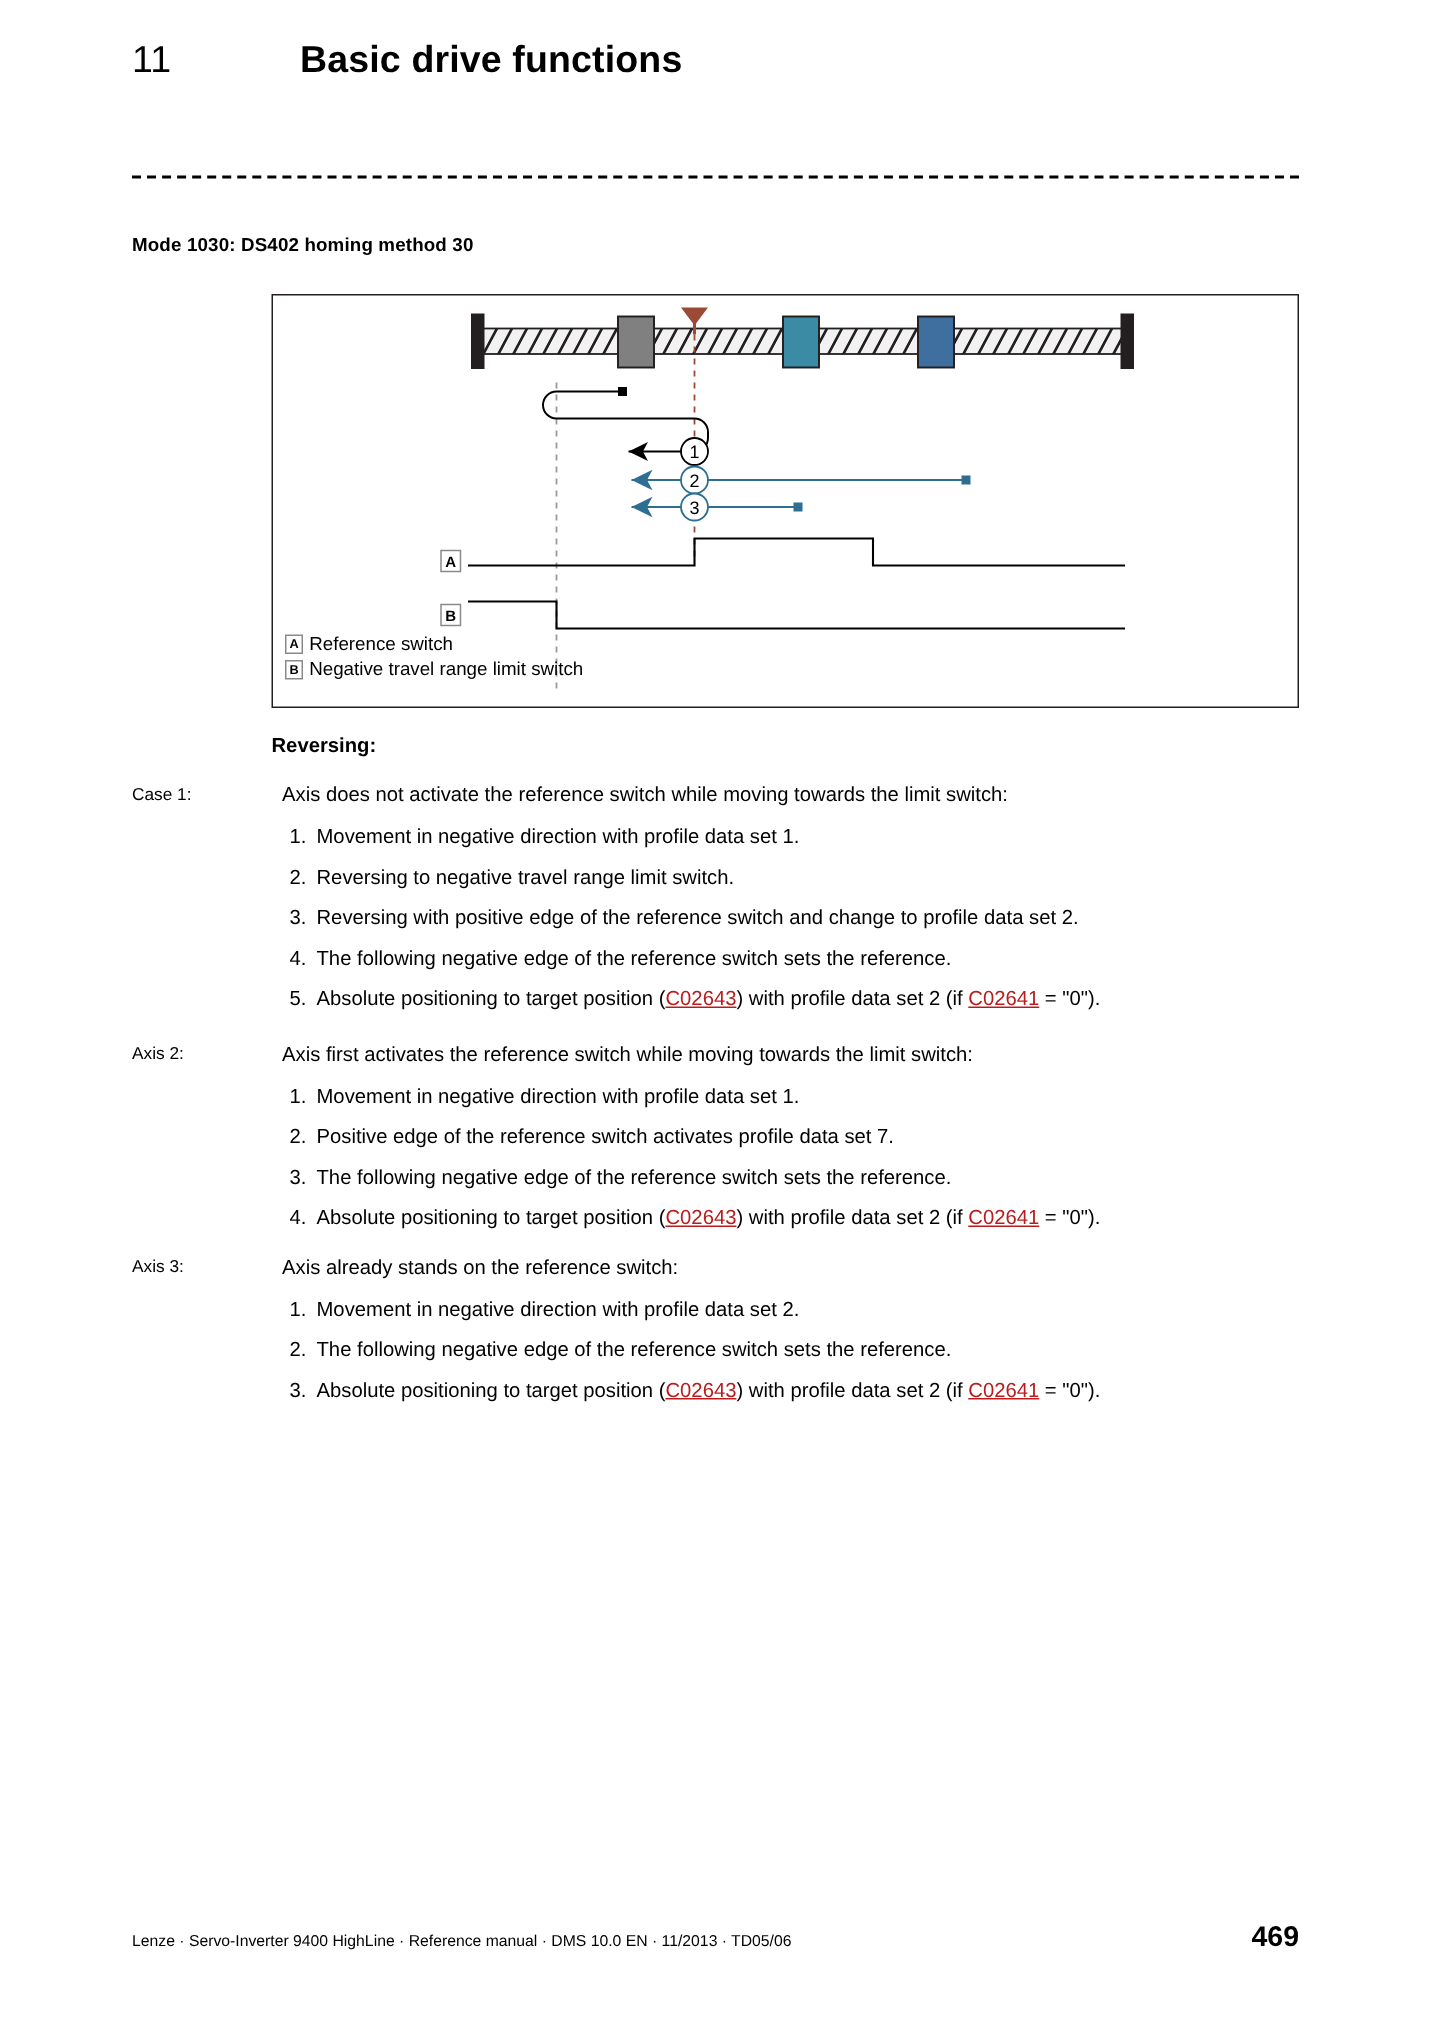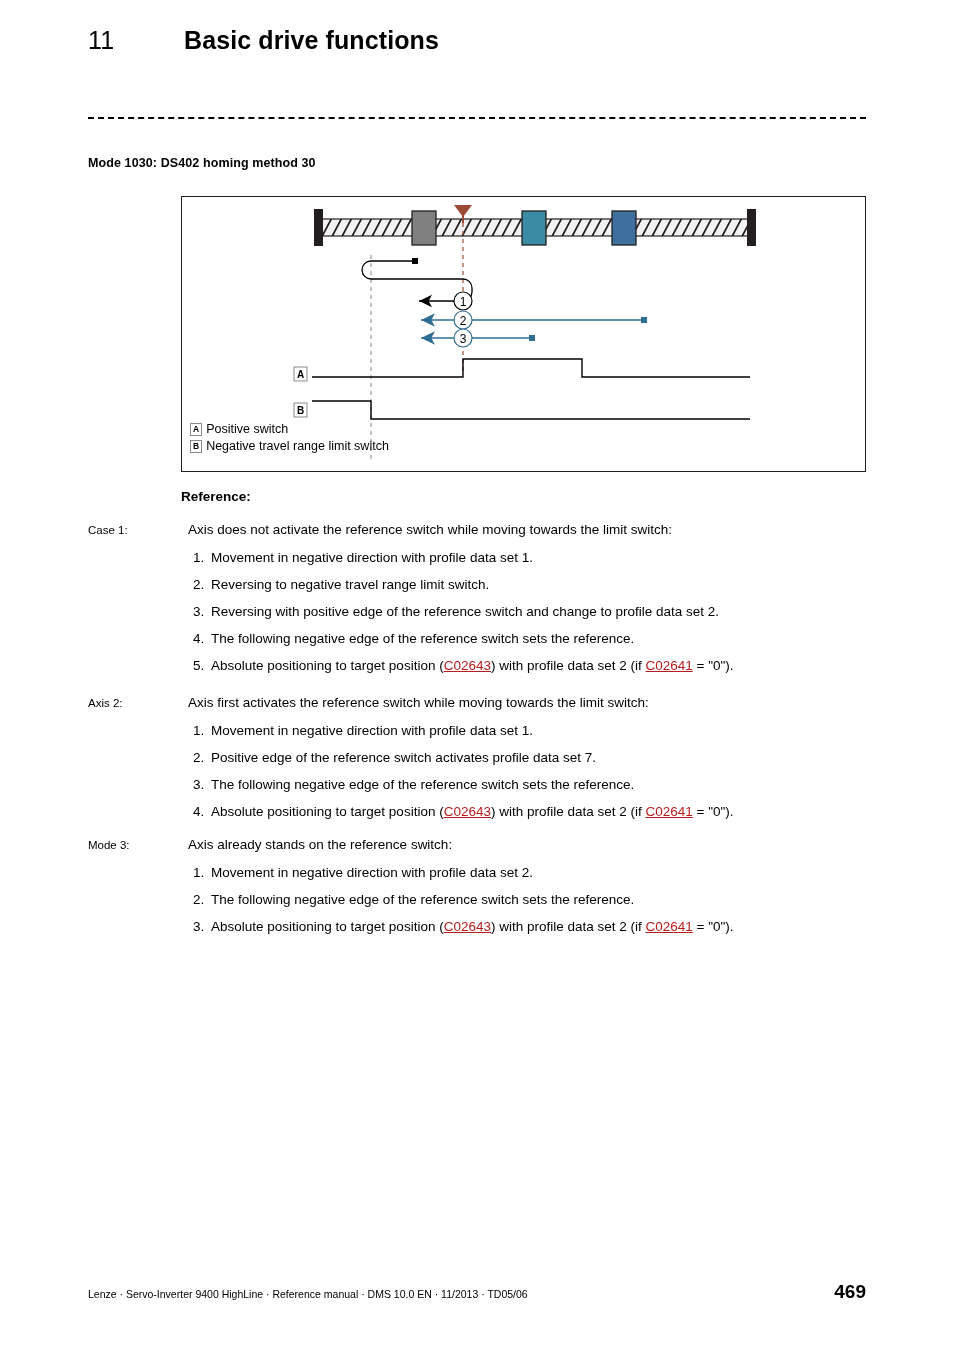--- a/index.html
+++ b/index.html
@@ -14,21 +14,21 @@
     overflow: hidden;
   }
 
   
   .page-header {
     position: absolute;
     left: 88px;
     top: 26px;
     width: 780px;
   }
-  .hdr-row { display: flex; align-items: center; }
+  .hdr-row { display: flex; align-items: center; gap: 16px; }
   .hdr-chapter-num {
     width: 96px;
     font-size: 25px;
     font-weight: 400;
     letter-spacing: .2px;
   }
   .hdr-chapter-title {
     font-size: 25px;
     font-weight: 700;
     letter-spacing: .1px;
@@ -247,30 +247,30 @@
     </g>
     <g>
       <rect x="112" y="206" width="13" height="14" fill="#ffffff" stroke="#8a8a8a" stroke-width="1"></rect>
       <text x="118.5" y="217" font-family="Liberation Sans, sans-serif" font-size="10" font-weight="bold" fill="#000000" text-anchor="middle">B</text>
     </g>
   </svg>
 
   <div class="diagram-legend">
     <div class="legend-line">
       <span class="boxlab">A</span>
-      <span class="legend-text">Positive switch</span>
+      <span class="legend-text">Reference switch</span>
     </div>
     <div class="legend-line">
       <span class="boxlab">B</span>
       <span class="legend-text">Negative travel range limit switch</span>
     </div>
   </div>
 </div>
 
-<div class="procedures-title">Reference:</div>
+<div class="procedures-title">Reversing:</div>
 
 <div class="case-block" style="top:524px;">
   <div class="case-label">Case 1:</div>
   <div class="case-heading">Axis does not activate the reference switch while moving towards the limit switch:</div>
   <div class="case-steps">
     <div class="step">
       <span class="step-num">1.</span>
       <span class="step-text"><span>Movement in negative direction with profile data set 1.</span></span>
     </div>
     <div class="step">
@@ -309,21 +309,21 @@
       <span class="step-text"><span>The following negative edge of the reference switch sets the reference.</span></span>
     </div>
     <div class="step">
       <span class="step-num">4.</span>
       <span class="step-text"><span>Absolute positioning to target position (</span><a class="clink" href="#">C02643</a><span>) with profile data set 2 (if </span><a class="clink" href="#">C02641</a><span> = "0").</span></span>
     </div>
   </div>
 </div>
 
 <div class="case-block" style="top:839px;">
-  <div class="case-label">Mode 3:</div>
+  <div class="case-label">Axis 3:</div>
   <div class="case-heading">Axis already stands on the reference switch:</div>
   <div class="case-steps">
     <div class="step">
       <span class="step-num">1.</span>
       <span class="step-text"><span>Movement in negative direction with profile data set 2.</span></span>
     </div>
     <div class="step">
       <span class="step-num">2.</span>
       <span class="step-text"><span>The following negative edge of the reference switch sets the reference.</span></span>
     </div>

